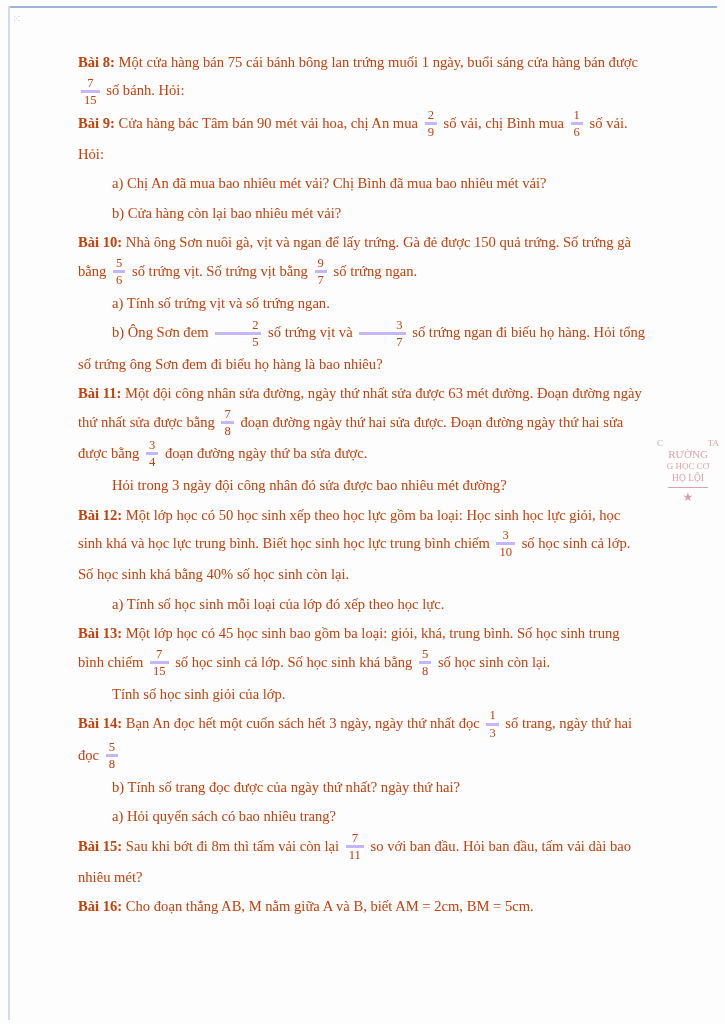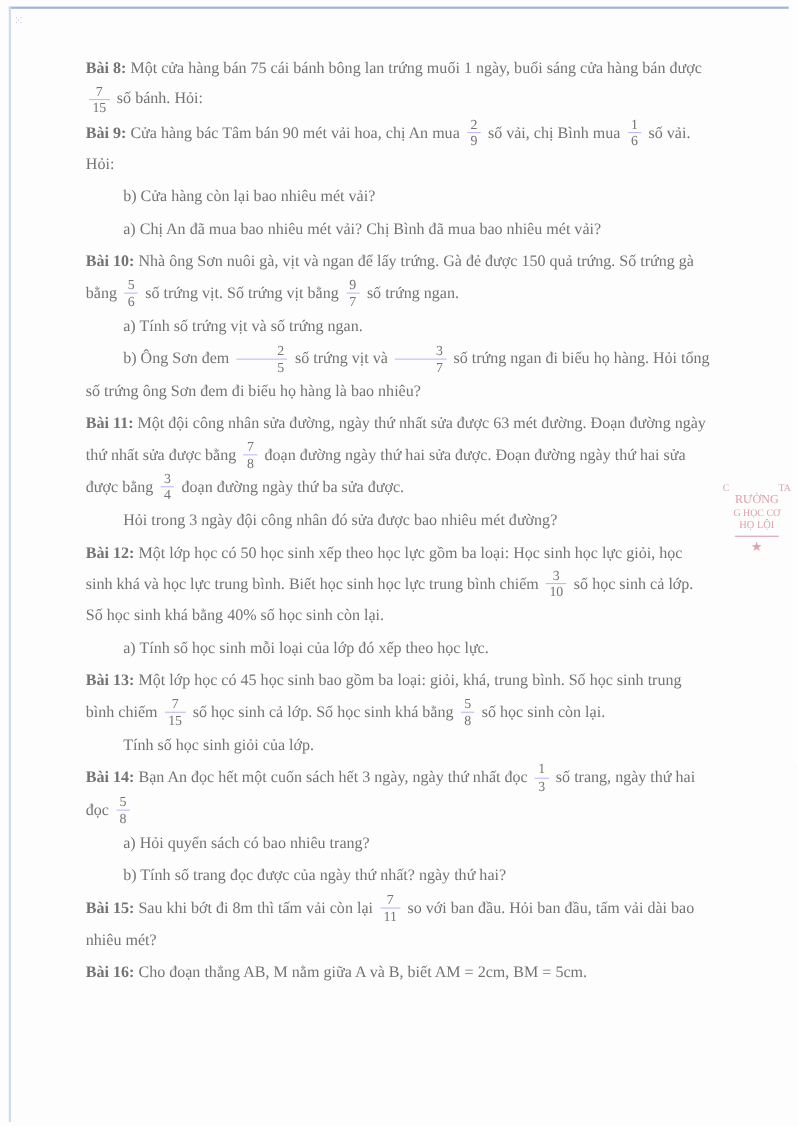--- a/index.html
+++ b/index.html
@@ -45,21 +45,21 @@
     color: #8fa6c4;
     letter-spacing: 1px;
   }
   .content {
     position: absolute;
     top: 48px;
     left: 78px;
     width: 570px;
     font-size: 14.6px;
     line-height: 1.95;
-    color: #737373;
+    color: #c2410c;
     text-align: left;
   }
   p {
     margin: 0 0 1px 0;
   }
   .indent {
     text-indent: 34px;
   }
   .lbl {
     font-weight: bold;
@@ -75,21 +75,21 @@
     position: relative;
     top: -1px;
   }
   .frac .num {
     display: block;
     padding: 0 3px;
   }
   .frac .den {
     display: block;
     padding: 0 3px;
-    border-top: 1px solid #c4b5fd;
+    border-top: 3px solid #c4b5fd;
   }
   
   .stamp {
     position: absolute;
     top: 432px;
     left: 655px;
     width: 66px;
     height: 96px;
     color: #d99aa6;
     font-family: "Liberation Serif", serif;
@@ -135,34 +135,34 @@
 <body>
 
 <div class="page">
   <div class="page-top-rule"></div>
   <div class="page-left-rule"></div>
   <div class="corner-mark">⁙</div>
 
   <div class="content" id="exercise-container">
       <p><span class="lbl">Bài 8:</span><span> Một cửa hàng bán 75 cái bánh bông lan trứng muối 1 ngày, buổi sáng cửa hàng bán được </span><span class="frac"><span class="num">7</span><span class="den">15</span></span><span> số bánh. Hỏi:</span></p>
       <p><span class="lbl">Bài 9:</span><span> Cửa hàng bác Tâm bán 90 mét vải hoa, chị An mua </span><span class="frac"><span class="num">2</span><span class="den">9</span></span><span> số vải, chị Bình mua </span><span class="frac"><span class="num">1</span><span class="den">6</span></span><span> số vải. Hỏi:</span></p>
+      <p class="indent"><span>a) Chị An đã mua bao nhiêu mét vải? Chị Bình đã mua bao nhiêu mét vải?</span></p>
       <p class="indent"><span>b) Cửa hàng còn lại bao nhiêu mét vải?</span></p>
-      <p class="indent"><span>a) Chị An đã mua bao nhiêu mét vải? Chị Bình đã mua bao nhiêu mét vải?</span></p>
       <p><span class="lbl">Bài 10:</span><span> Nhà ông Sơn nuôi gà, vịt và ngan để lấy trứng. Gà đẻ được 150 quả trứng. Số trứng gà bằng </span><span class="frac"><span class="num">5</span><span class="den">6</span></span><span> số trứng vịt. Số trứng vịt bằng </span><span class="frac"><span class="num">9</span><span class="den">7</span></span><span> số trứng ngan.</span></p>
       <p class="indent"><span>a) Tính số trứng vịt và số trứng ngan.</span></p>
       <p class="indent"><span>b) Ông Sơn đem </span><span class="frac"><span class="num">2</span><span class="den">5</span></span><span> số trứng vịt và </span><span class="frac"><span class="num">3</span><span class="den">7</span></span><span> số trứng ngan đi biếu họ hàng. Hỏi tổng số trứng ông Sơn đem đi biếu họ hàng là bao nhiêu?</span></p>
       <p><span class="lbl">Bài 11:</span><span> Một đội công nhân sửa đường, ngày thứ nhất sửa được 63 mét đường. Đoạn đường ngày thứ nhất sửa được bằng </span><span class="frac"><span class="num">7</span><span class="den">8</span></span><span> đoạn đường ngày thứ hai sửa được. Đoạn đường ngày thứ hai sửa được bằng </span><span class="frac"><span class="num">3</span><span class="den">4</span></span><span> đoạn đường ngày thứ ba sửa được.</span></p>
       <p class="indent"><span>Hỏi trong 3 ngày đội công nhân đó sửa được bao nhiêu mét đường?</span></p>
       <p><span class="lbl">Bài 12:</span><span> Một lớp học có 50 học sinh xếp theo học lực gồm ba loại: Học sinh học lực giỏi, học sinh khá và học lực trung bình. Biết học sinh học lực trung bình chiếm </span><span class="frac"><span class="num">3</span><span class="den">10</span></span><span> số học sinh cả lớp. Số học sinh khá bằng 40% số học sinh còn lại.</span></p>
       <p class="indent"><span>a) Tính số học sinh mỗi loại của lớp đó xếp theo học lực.</span></p>
       <p><span class="lbl">Bài 13:</span><span> Một lớp học có 45 học sinh bao gồm ba loại: giỏi, khá, trung bình. Số học sinh trung bình chiếm </span><span class="frac"><span class="num">7</span><span class="den">15</span></span><span> số học sinh cả lớp. Số học sinh khá bằng </span><span class="frac"><span class="num">5</span><span class="den">8</span></span><span> số học sinh còn lại.</span></p>
       <p class="indent"><span>Tính số học sinh giỏi của lớp.</span></p>
       <p><span class="lbl">Bài 14:</span><span> Bạn An đọc hết một cuốn sách hết 3 ngày, ngày thứ nhất đọc </span><span class="frac"><span class="num">1</span><span class="den">3</span></span><span> số trang, ngày thứ hai đọc </span><span class="frac"><span class="num">5</span><span class="den">8</span></span></p>
+      <p class="indent"><span>b) Tính số trang đọc được của ngày thứ nhất? ngày thứ hai?</span></p>
       <p class="indent"><span>a) Hỏi quyển sách có bao nhiêu trang?</span></p>
-      <p class="indent"><span>b) Tính số trang đọc được của ngày thứ nhất? ngày thứ hai?</span></p>
       <p><span class="lbl">Bài 15:</span><span> Sau khi bớt đi 8m thì tấm vải còn lại </span><span class="frac"><span class="num">7</span><span class="den">11</span></span><span> so với ban đầu. Hỏi ban đầu, tấm vải dài bao nhiêu mét?</span></p>
       <p><span class="lbl">Bài 16:</span><span> Cho đoạn thẳng AB, M nằm giữa A và B, biết AM = 2cm, BM = 5cm.</span></p>
     </div>
 
   <div class="stamp">
     <div class="s-side-l">C</div>
     <div class="s-side-r">TA</div>
     <div style="height:16px"></div>
     <div class="s-l1">RƯỜNG</div>
     <div class="s-l2">G HỌC CƠ</div>

